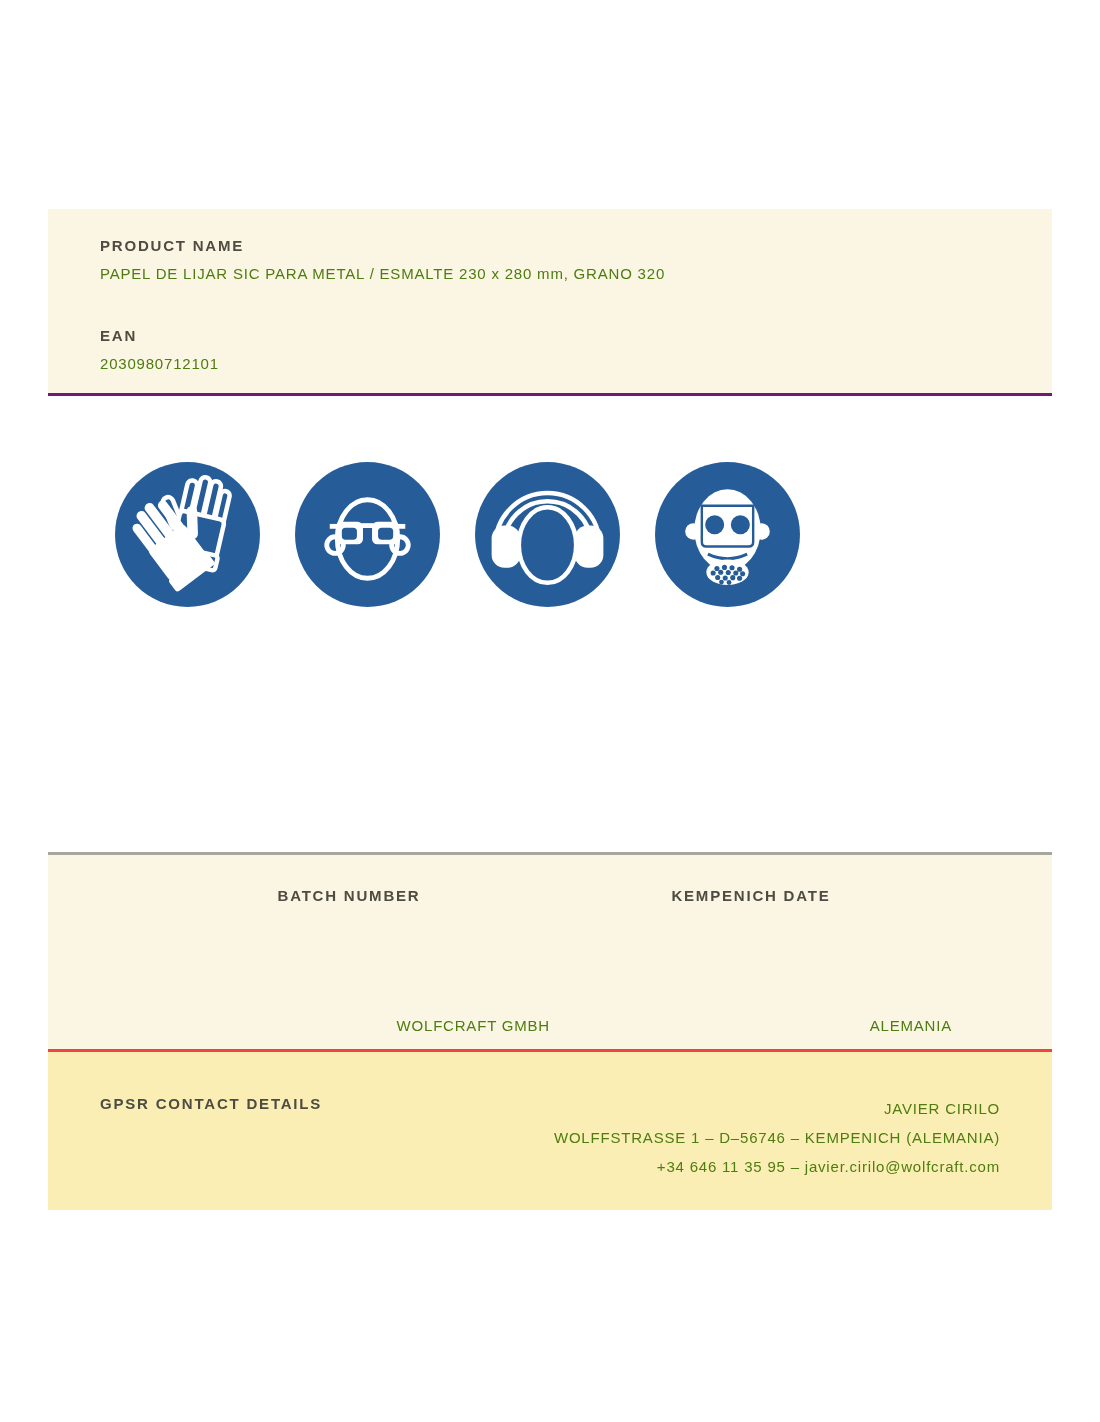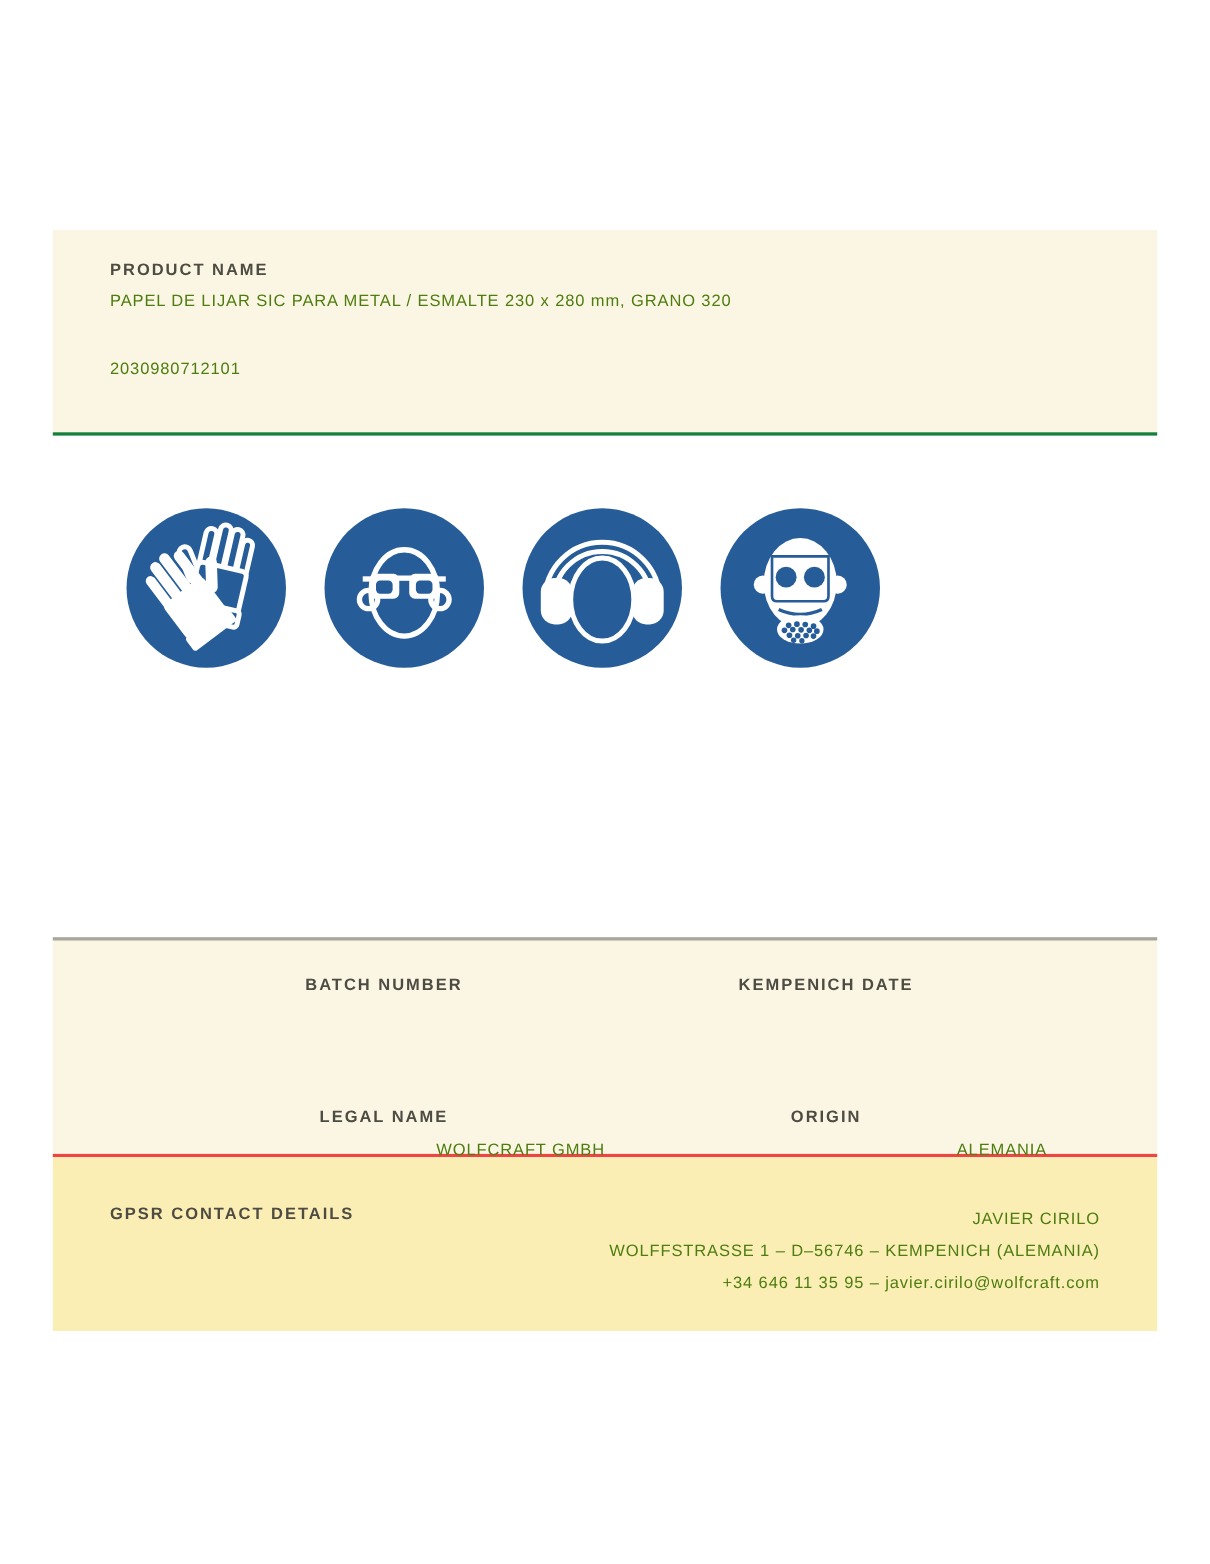--- a/index.html
+++ b/index.html
@@ -21,21 +21,21 @@
   .value {
     font-size: 15px; font-weight: 400;
     letter-spacing: 0.8px; line-height: 20px;
     color: #4d7c0f;
   }
 
   
   #sec-product {
     top: 209px; height: 187px;
     background: #fbf6e3;
-    border-bottom: 3px solid #15803d;
+    border-bottom: 3px solid #701a75;
     padding: 27px 52px 0;
   }
   #sec-product .value { margin-top: 8px; }
   #ean-block { margin-top: 42px; }
 
   
   #icons-row {
     position: absolute; left: 112px; top: 459px;
     display: flex; gap: 29px;
   }
@@ -66,20 +66,21 @@
 </style>
 </head>
 <body>
 
 <div class="page">
 
   <section class="panel" id="sec-product">
     <div class="label">PRODUCT NAME</div>
     <div class="value">PAPEL DE LIJAR SIC PARA METAL / ESMALTE 230 x 280 mm, GRANO 320</div>
     <div id="ean-block">
+      <div class="label">EAN</div>
       <div class="value">2030980712101</div>
     </div>
   </section>
 
   <div id="icons-row">
 
     <svg class="sicon" viewBox="0 0 100 100">
       <circle cx="50" cy="50" r="48" fill="#265d99"></circle>
       <g transform="translate(58,44) rotate(13)" fill="#265d99" stroke="#ffffff" stroke-width="3" stroke-linejoin="round">
         <rect x="-14" y="-28" width="6.5" height="28" rx="3.2"></rect>
@@ -164,25 +165,23 @@
         <div class="label">BATCH NUMBER</div>
         <div class="value"></div>
       </div>
       <div>
         <div class="label">KEMPENICH DATE</div>
         <div class="value"></div>
       </div>
     </div>
     <div class="grid2 row2">
       <div>
-        <div class="label">LEGAL NAME</div>
         <div class="value">WOLFCRAFT GMBH</div>
       </div>
       <div>
-        <div class="label">ORIGIN</div>
         <div class="value">ALEMANIA</div>
       </div>
     </div>
   </section>
 
   <section class="panel" id="sec-gpsr">
     <div class="label">GPSR CONTACT DETAILS</div>
     <div class="gpsr-right">
       <div class="value">JAVIER CIRILO</div>
       <div class="value">WOLFFSTRASSE 1 – D–56746 – KEMPENICH (ALEMANIA)</div>

